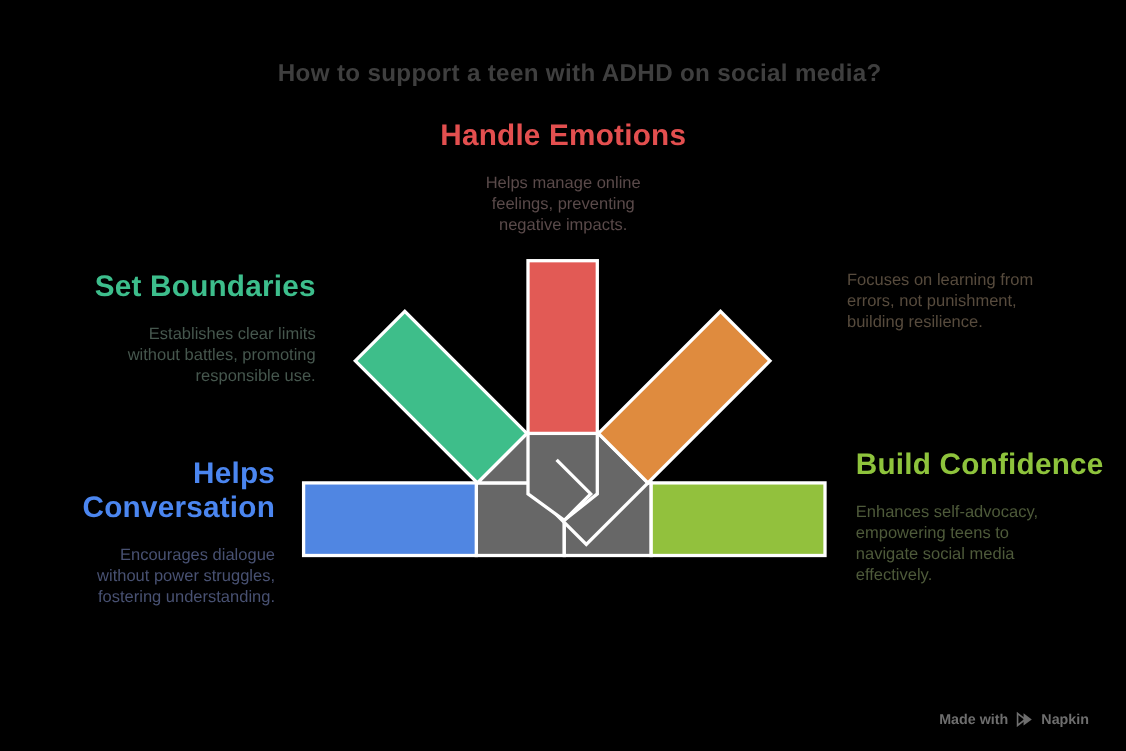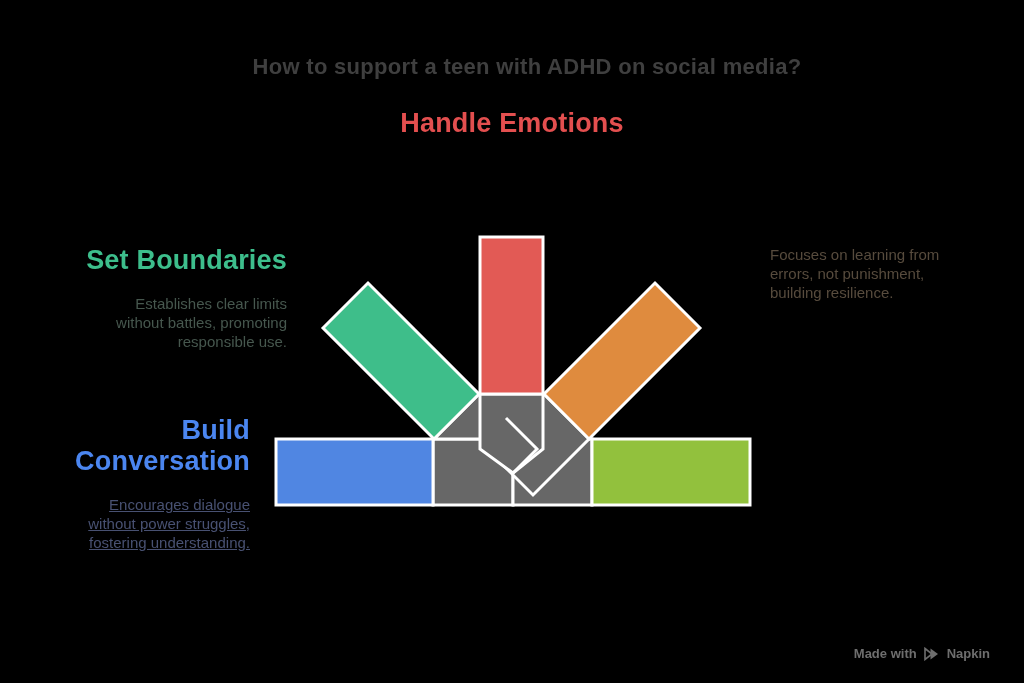--- a/index.html
+++ b/index.html
@@ -47,42 +47,52 @@
       <polygon points="323,328 368,283 479,394 434,439" fill="#3ebe8a" stroke="#ffffff"></polygon>
       <polygon points="700,328 655,283 544,394 589,439" fill="#df8b3e" stroke="#ffffff"></polygon>
       <rect x="480" y="237" width="63" height="157" fill="#e25a55" stroke="#ffffff"></rect>
       <rect x="276" y="439" width="157" height="66" fill="#5086e2" stroke="#ffffff"></rect>
       <rect x="592" y="439" width="158" height="66" fill="#92c13d" stroke="#ffffff"></rect>
     </g>
   </svg>
 
   <div class="section" id="sec-handle">
     <h2 style="color: rgb(227, 79, 79);">Handle Emotions</h2>
+    <p style="color: rgb(90, 74, 74);">Helps manage online
+feelings, preventing
+negative impacts.</p>
   </div>
 
   <div class="section" id="sec-set">
     <h2 style="color: rgb(61, 190, 140);">Set Boundaries</h2>
     <p style="color: rgb(70, 87, 78);">Establishes clear limits
 without battles, promoting
 responsible use.</p>
   </div>
 
   <div class="section" id="sec-repair">
     <p style="color: rgb(87, 75, 61); margin-left: 32px;">Focuses on learning from
 errors, not punishment,
 building resilience.</p>
   </div>
 
   <div class="section" id="sec-open">
-    <h2 style="color: rgb(75, 134, 240);">Build Conversation</h2>
-    <p style="color: rgb(72, 81, 114); text-decoration: underline;">Encourages dialogue
+    <h2 style="color: rgb(75, 134, 240);">Helps Conversation</h2>
+    <p style="color: rgb(72, 81, 114);">Encourages dialogue
 without power struggles,
 fostering understanding.</p>
   </div>
 
+  <div class="section" id="sec-build">
+    <h2 style="color: rgb(142, 195, 60);">Build Confidence</h2>
+    <p style="color: rgb(78, 90, 58);">Enhances self-advocacy,
+empowering teens to
+navigate social media
+effectively.</p>
+  </div>
 
   <div class="footer" style="color: rgb(110, 110, 110);">
     <span class="made">Made with</span>
     <svg width="16" height="14" viewBox="0 0 16 14">
       <polygon points="1,1.5 8,7 1,12.5" fill="none" stroke-width="1.6" stroke="#6e6e6e"></polygon>
       <polygon points="6.5,1.5 14,7 6.5,12.5" fill="#6e6e6e"></polygon>
     </svg>
     <span>Napkin</span>
   </div>
 

